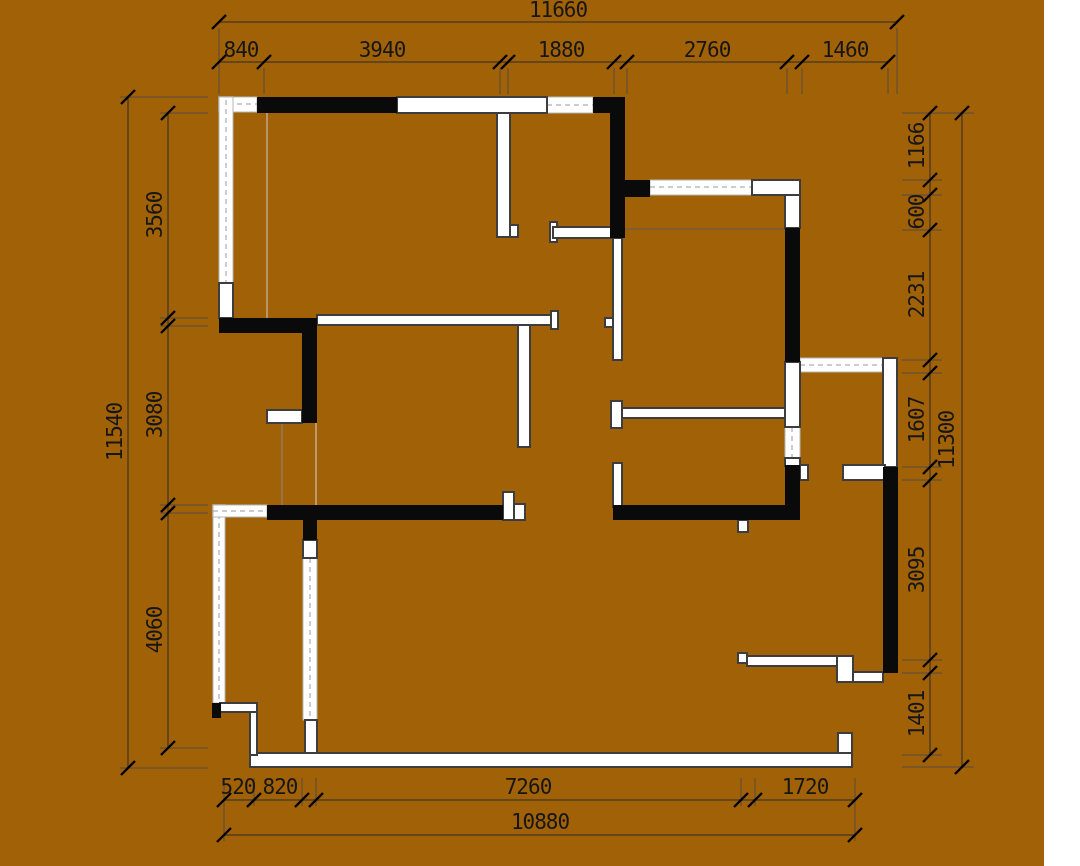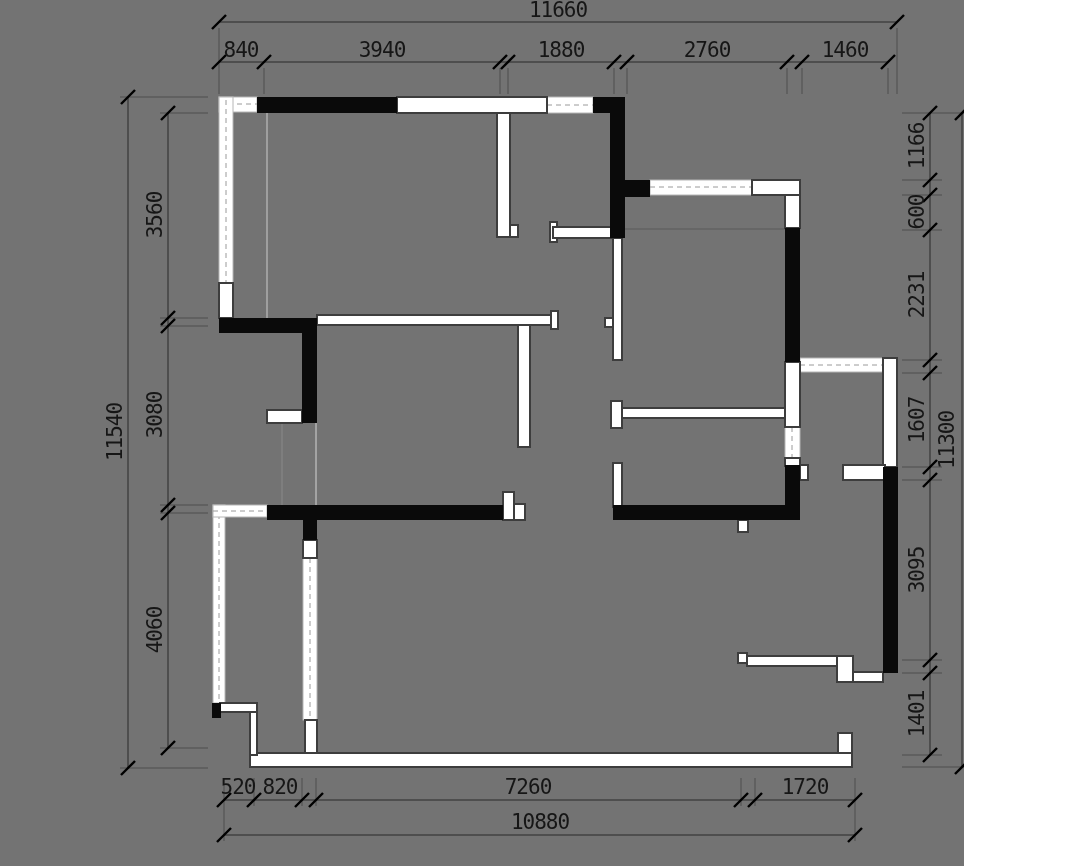--- a/index.html
+++ b/index.html
@@ -1,16 +1,16 @@
 <!DOCTYPE html>
 <html><head>
 <meta charset="utf-8">
 <style>
   html,body{margin:0;padding:0;background:#fff;}
-  .stage{position:relative;width:964px;height:866px;background:#737373;overflow:hidden;}
+  .stage{position:relative;width:1044px;height:866px;background:#a16207;overflow:hidden;}
   svg{display:block;}
   .wb{fill:#0a0a0a;stroke:none;}
   .ww{fill:#ffffff;stroke:#3d3d3d;stroke-width:1.5;}
   .winr{fill:#ffffff;stroke:#b6b6b6;stroke-width:1;}
   .wind{stroke:#9a9a9a;stroke-width:1;stroke-dasharray:5 4;fill:none;}
   .dim{stroke:#2b2b2b;stroke-width:1;fill:none;}
   .ext{stroke:#4a4a4a;stroke-width:0.9;fill:none;}
   text.lbl{font-family:"DejaVu Sans Mono","Liberation Mono",monospace;font-size:21px;letter-spacing:-1px;fill:#161616;text-anchor:middle;}
 </style>
 </head>

